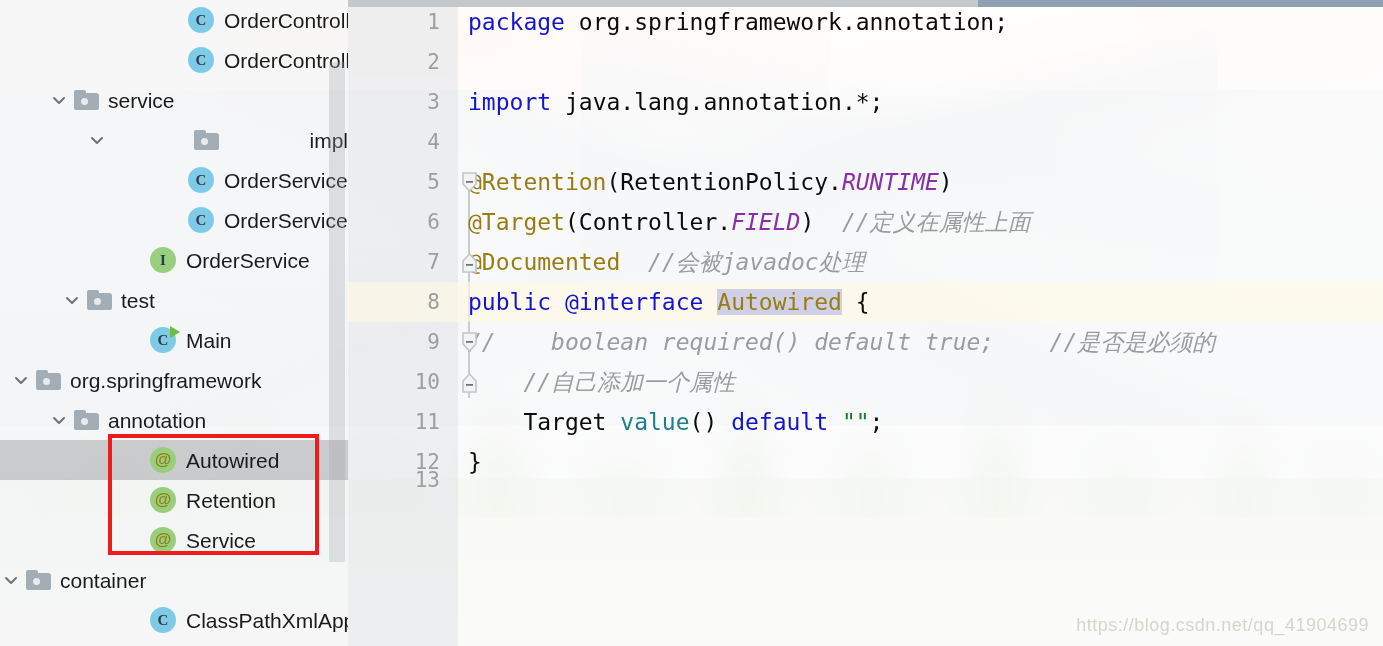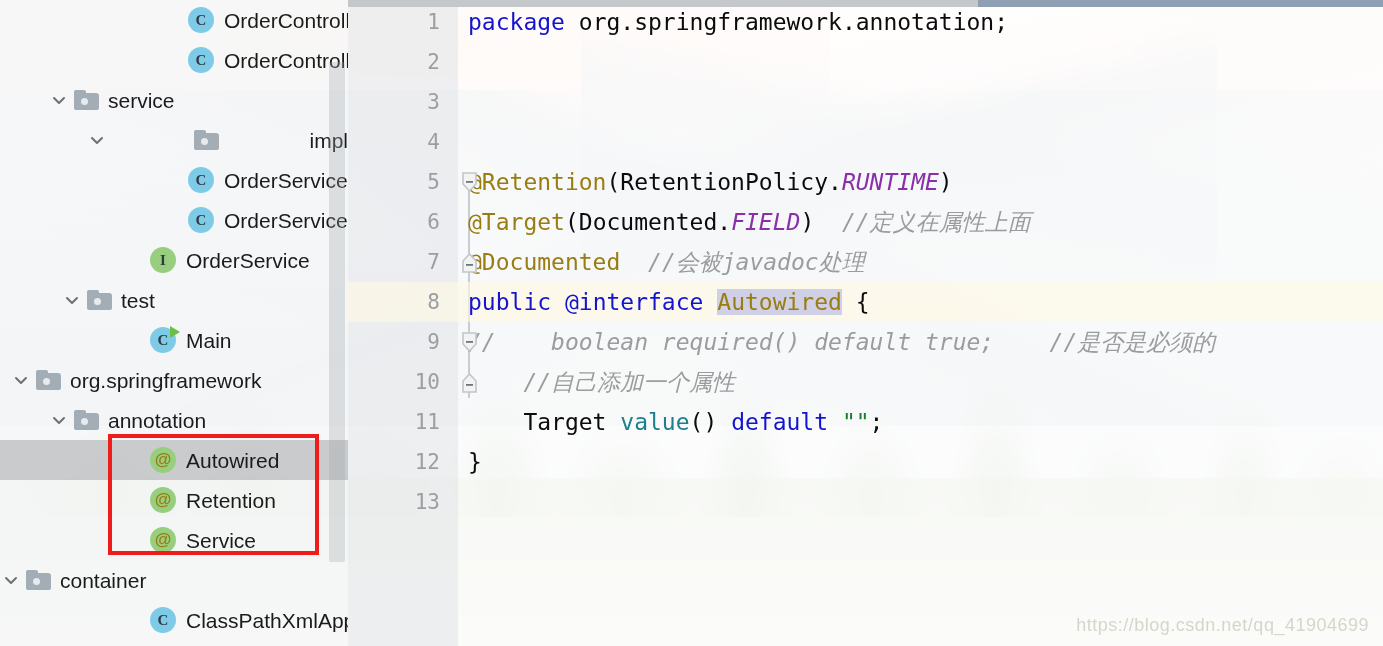--- a/index.html
+++ b/index.html
@@ -406,32 +406,33 @@
       <div class="cline" style="top: 2px;">
         <span class="lnum">1</span>
         <span class="ctext"><span class="kw">package </span><span class="plain">org.springframework.annotation;</span></span>
       </div>
       <div class="cline" style="top: 42px;">
         <span class="lnum">2</span>
         <span class="ctext"></span>
       </div>
       <div class="cline" style="top: 82px;">
         <span class="lnum">3</span>
+        <span class="ctext"><span class="kw">import </span><span class="plain">java.lang.annotation.*;</span></span>
       </div>
       <div class="cline" style="top: 122px;">
         <span class="lnum">4</span>
         <span class="ctext"></span>
       </div>
       <div class="cline" style="top: 162px;">
         <span class="lnum">5</span>
         <span class="ctext"><span class="ann">@Retention</span><span class="plain">(</span><span class="plain">RetentionPolicy.</span><span class="stat">RUNTIME</span><span class="plain">)</span></span>
       </div>
       <div class="cline" style="top: 202px;">
         <span class="lnum">6</span>
-        <span class="ctext"><span class="ann">@Target</span><span class="plain">(</span><span class="plain">Documented.</span><span class="stat">FIELD</span><span class="plain">)</span><span class="plain">  </span><span class="cmt">//定义在属性上面</span></span>
+        <span class="ctext"><span class="ann">@Target</span><span class="plain">(</span><span class="plain">Controller.</span><span class="stat">FIELD</span><span class="plain">)</span><span class="plain">  </span><span class="cmt">//定义在属性上面</span></span>
       </div>
       <div class="cline" style="top: 242px;">
         <span class="lnum">7</span>
         <span class="ctext"><span class="ann">@Documented</span><span class="plain">  </span><span class="cmt">//会被javadoc处理</span></span>
       </div>
       <div class="cline current" style="top: 282px;">
         <span class="lnum">8</span>
         <span class="ctext"><span class="kw">public </span><span class="kw">@interface</span><span class="plain"> </span><span class="hl">Autowired</span><span class="plain"> {</span></span>
       </div>
       <div class="cline" style="top: 322px;">
@@ -443,21 +444,21 @@
         <span class="ctext"><span class="cmt">    //自己添加一个属性</span></span>
       </div>
       <div class="cline" style="top: 402px;">
         <span class="lnum">11</span>
         <span class="ctext"><span class="plain">    Target </span><span class="fn">value</span><span class="plain">() </span><span class="kw">default </span><span class="str">""</span><span class="plain">;</span></span>
       </div>
       <div class="cline" style="top: 442px;">
         <span class="lnum">12</span>
         <span class="ctext"><span class="plain">}</span></span>
       </div>
-      <div class="cline" style="top: 482px;">
+      <div class="cline" style="top: 460px;">
         <span class="lnum">13</span>
         <span class="ctext"></span>
       </div>
     </div>
   <div id="hscroll">
     <div class="thumb"></div>
     <div class="track"></div>
   </div>
 <div class="fold" style="top: 172px;">
       <svg width="17" height="21" viewBox="0 0 17 21">

